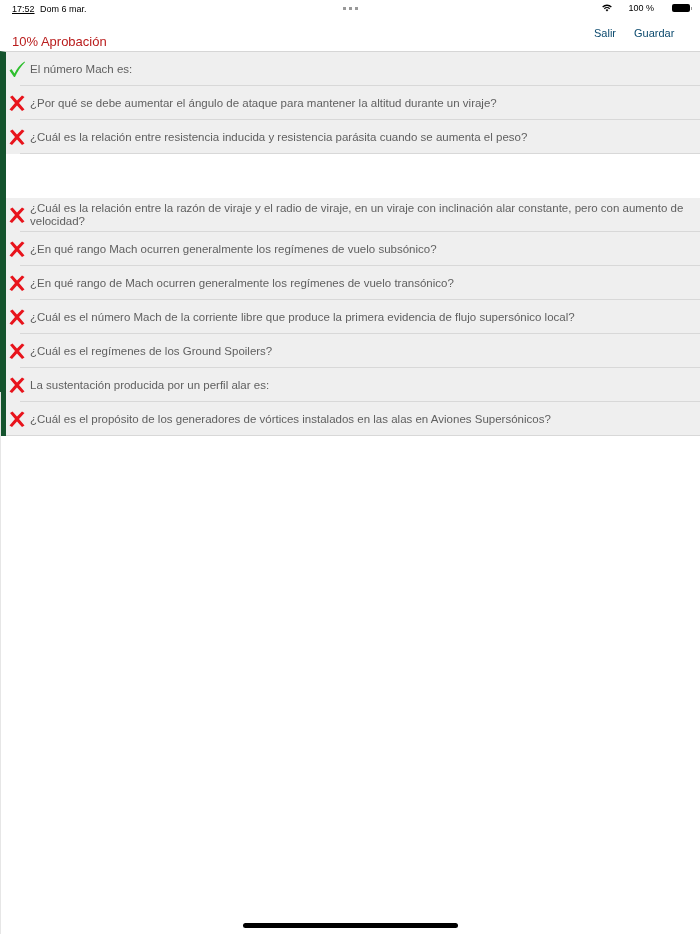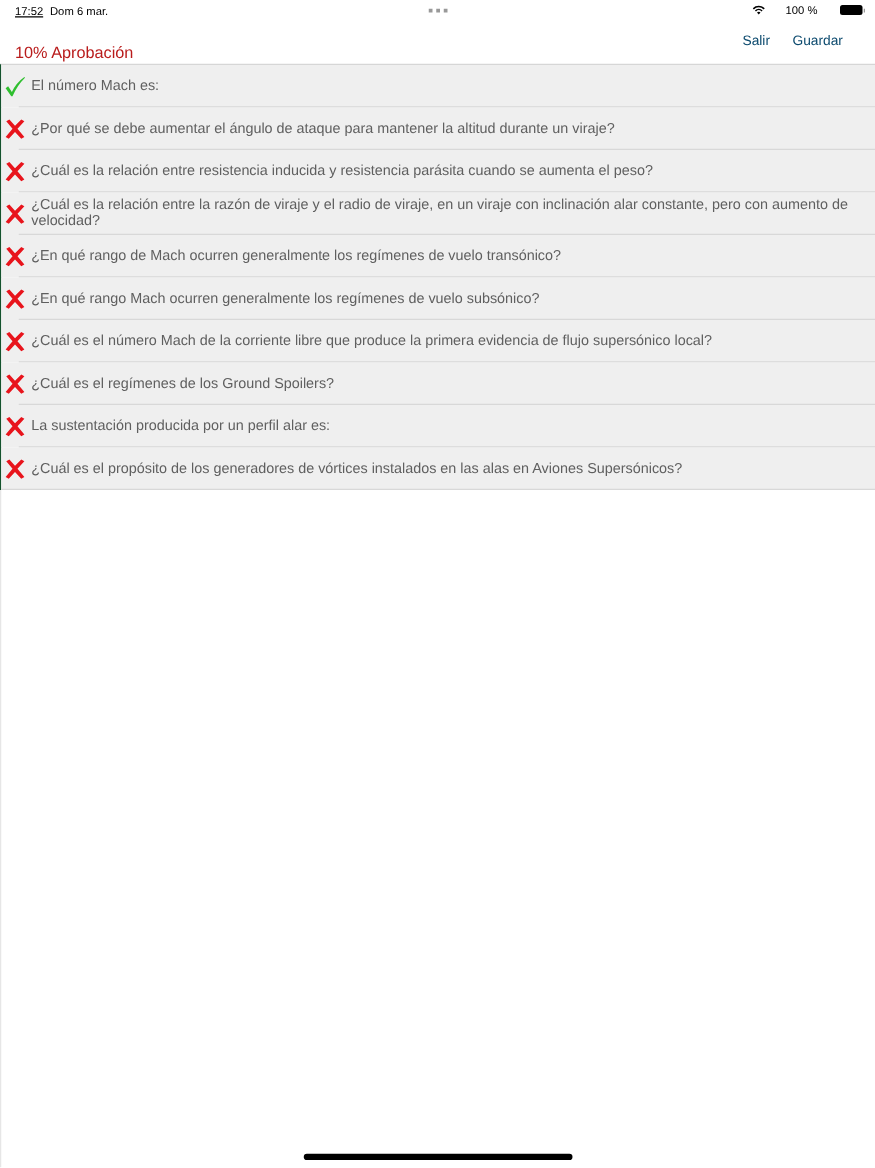--- a/index.html
+++ b/index.html
@@ -39,21 +39,21 @@
     .nav-btn {
       position: absolute; top: 27px; font-size: 11px; color: #0c4a6e;
       cursor: pointer;
     }
     .nav-salir { left: 594px; }
     .nav-guardar { left: 634px; }
 
     .list {
       position: absolute; top: 51px; left: 0; width: 700px;
       border-top: 1px solid #d6d6d6;
-      border-left: 1px solid #14532d;
+      border-left: 6px solid #14532d;
       box-sizing: border-box;
     }
     .list-edge {
       position: absolute; left: 0; top: 392px; bottom: 0; width: 1px; background: #e6e6e6;
     }
     .row {
       position: relative;
       background: #efefef;
       min-height: 34px;
       box-sizing: border-box;
@@ -64,21 +64,21 @@
       cursor: pointer;
     }
     .row::after {
       content: ""; position: absolute; left: 14px; right: 0; bottom: 0; height: 1px; background: #d8d8d8;
     }
     .row:last-child::after { left: 0; }
     .row .icon {
       position: absolute; left: 2px; top: 50%; transform: translateY(-50%);
       width: 18px; height: 18px;
     }
-    .row.two-line { min-height: 34px; }
+    .row.two-line { min-height: 34px; margin-top: 44px; }
     .home-indicator {
       position: absolute; left: 243px; top: 923px; width: 215px; height: 5px;
       border-radius: 3px; background: #000;
     }
   </style>
 </head>
 <body>
 
 <div class="status-bar">
   <span class="status-time">17:52</span>
@@ -125,27 +125,27 @@
   <div class="row two-line">
     <svg class="icon" viewBox="0 0 18 18">
       <path d="M2 3 L4.5 1.5 L9 6.5 L14 1.5 L16.5 3 L11 9 L16.5 15.5 L14 17 L9 11.5 L4 17 L1.5 15.5 L7 9 Z" fill="#e8141c"></path>
     </svg>
     <span>¿Cuál es la relación entre la razón de viraje y el radio de viraje, en un viraje con inclinación alar constante, pero con aumento de velocidad?</span>
   </div>
   <div class="row">
     <svg class="icon" viewBox="0 0 18 18">
       <path d="M2 3 L4.5 1.5 L9 6.5 L14 1.5 L16.5 3 L11 9 L16.5 15.5 L14 17 L9 11.5 L4 17 L1.5 15.5 L7 9 Z" fill="#e8141c"></path>
     </svg>
-    <span>¿En qué rango de Mach ocurren generalmente los regímenes de vuelo transónico?</span>
+    <span>¿En qué rango Mach ocurren generalmente los regímenes de vuelo subsónico?</span>
   </div>
   <div class="row">
     <svg class="icon" viewBox="0 0 18 18">
       <path d="M2 3 L4.5 1.5 L9 6.5 L14 1.5 L16.5 3 L11 9 L16.5 15.5 L14 17 L9 11.5 L4 17 L1.5 15.5 L7 9 Z" fill="#e8141c"></path>
     </svg>
-    <span>¿En qué rango Mach ocurren generalmente los regímenes de vuelo subsónico?</span>
+    <span>¿En qué rango de Mach ocurren generalmente los regímenes de vuelo transónico?</span>
   </div>
   <div class="row">
     <svg class="icon" viewBox="0 0 18 18">
       <path d="M2 3 L4.5 1.5 L9 6.5 L14 1.5 L16.5 3 L11 9 L16.5 15.5 L14 17 L9 11.5 L4 17 L1.5 15.5 L7 9 Z" fill="#e8141c"></path>
     </svg>
     <span>¿Cuál es el número Mach de la corriente libre que produce la primera evidencia de flujo supersónico local?</span>
   </div>
   <div class="row">
     <svg class="icon" viewBox="0 0 18 18">
       <path d="M2 3 L4.5 1.5 L9 6.5 L14 1.5 L16.5 3 L11 9 L16.5 15.5 L14 17 L9 11.5 L4 17 L1.5 15.5 L7 9 Z" fill="#e8141c"></path>

